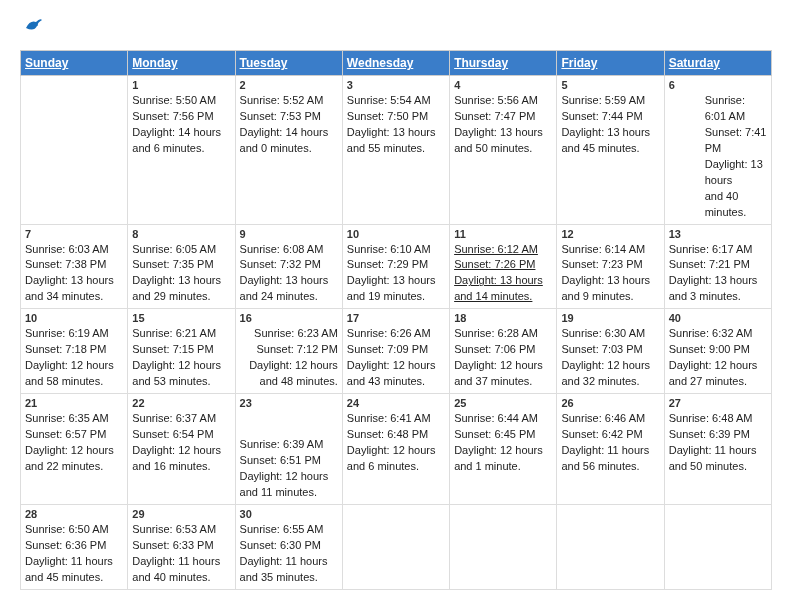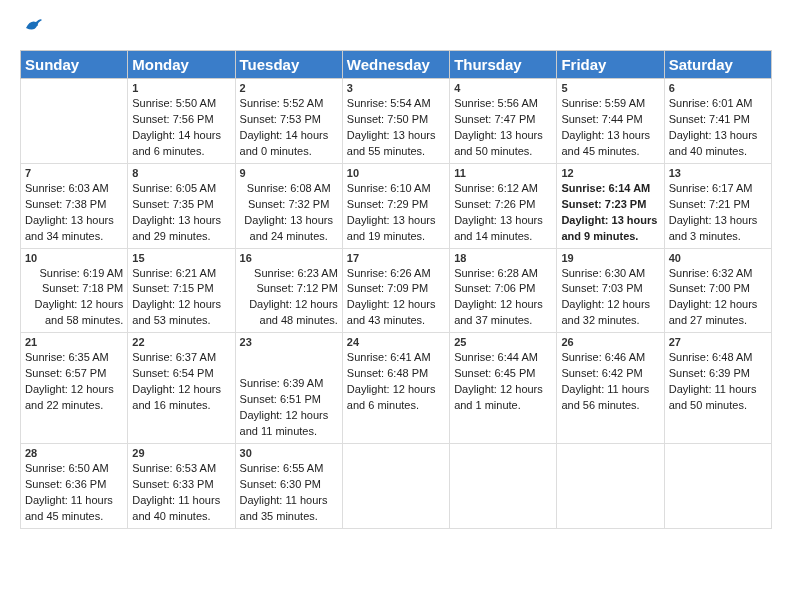--- a/index.html
+++ b/index.html
@@ -60,25 +60,26 @@
       color: #333;
     }
     .calendar {
       width: 100%;
       border-collapse: collapse;
       table-layout: fixed;
     }
     .calendar th {
       background: #3a7dc9;
       color: #fff;
-      font-size: 15px;
+      font-size: 12px;
       font-weight: bold;
       padding: 5px 4px;
       text-align: left;
       border: 1px solid #ccc;
+      text-decoration: underline;
     }
     .calendar td {
       border: 1px solid #ddd;
       vertical-align: top;
       padding: 3px 4px;
       font-size: 9.5px;
       color: #333;
       height: 82px;
     }
     .day-num {
@@ -163,21 +164,21 @@
           </td>
           <td>
             <div class="day-num">5</div>
             <div class="day-info" style="white-space: pre-line;">Sunrise: 5:59 AM
 Sunset: 7:44 PM
 Daylight: 13 hours
 and 45 minutes.</div>
           </td>
           <td>
             <div class="day-num">6</div>
-            <div class="day-info" style="white-space: pre-line;">Sunrise: 6:01 AM
+            <div class="day-info" style="white-space: pre-line; margin-left: 36px;">Sunrise: 6:01 AM
 Sunset: 7:41 PM
 Daylight: 13 hours
 and 40 minutes.</div>
           </td>
         </tr>
         <tr>
           <td>
             <div class="day-num">7</div>
             <div class="day-info" style="white-space: pre-line;">Sunrise: 6:03 AM
 Sunset: 7:38 PM
@@ -186,58 +187,58 @@
           </td>
           <td>
             <div class="day-num">8</div>
             <div class="day-info" style="white-space: pre-line;">Sunrise: 6:05 AM
 Sunset: 7:35 PM
 Daylight: 13 hours
 and 29 minutes.</div>
           </td>
           <td>
             <div class="day-num">9</div>
-            <div class="day-info" style="white-space: pre-line; text-align: center;">Sunrise: 6:08 AM
+            <div class="day-info" style="white-space: pre-line;">Sunrise: 6:08 AM
 Sunset: 7:32 PM
 Daylight: 13 hours
 and 24 minutes.</div>
           </td>
           <td>
             <div class="day-num">10</div>
             <div class="day-info" style="white-space: pre-line;">Sunrise: 6:10 AM
 Sunset: 7:29 PM
 Daylight: 13 hours
 and 19 minutes.</div>
           </td>
           <td>
             <div class="day-num">11</div>
-            <div class="day-info" style="white-space: pre-line;">Sunrise: 6:12 AM
+            <div class="day-info" style="white-space: pre-line; text-decoration: underline;">Sunrise: 6:12 AM
 Sunset: 7:26 PM
 Daylight: 13 hours
 and 14 minutes.</div>
           </td>
           <td>
             <div class="day-num">12</div>
-            <div class="day-info" style="white-space: pre-line; font-weight: bold;">Sunrise: 6:14 AM
+            <div class="day-info" style="white-space: pre-line;">Sunrise: 6:14 AM
 Sunset: 7:23 PM
 Daylight: 13 hours
 and 9 minutes.</div>
           </td>
           <td>
             <div class="day-num">13</div>
             <div class="day-info" style="white-space: pre-line;">Sunrise: 6:17 AM
 Sunset: 7:21 PM
 Daylight: 13 hours
 and 3 minutes.</div>
           </td>
         </tr>
         <tr>
           <td>
             <div class="day-num">10</div>
-            <div class="day-info" style="white-space: pre-line; text-align: right;">Sunrise: 6:19 AM
+            <div class="day-info" style="white-space: pre-line;">Sunrise: 6:19 AM
 Sunset: 7:18 PM
 Daylight: 12 hours
 and 58 minutes.</div>
           </td>
           <td>
             <div class="day-num">15</div>
             <div class="day-info" style="white-space: pre-line;">Sunrise: 6:21 AM
 Sunset: 7:15 PM
 Daylight: 12 hours
 and 53 minutes.</div>
@@ -266,21 +267,21 @@
           <td>
             <div class="day-num">19</div>
             <div class="day-info" style="white-space: pre-line;">Sunrise: 6:30 AM
 Sunset: 7:03 PM
 Daylight: 12 hours
 and 32 minutes.</div>
           </td>
           <td>
             <div class="day-num">40</div>
             <div class="day-info" style="white-space: pre-line;">Sunrise: 6:32 AM
-Sunset: 7:00 PM
+Sunset: 9:00 PM
 Daylight: 12 hours
 and 27 minutes.</div>
           </td>
         </tr>
         <tr>
           <td>
             <div class="day-num">21</div>
             <div class="day-info" style="white-space: pre-line;">Sunrise: 6:35 AM
 Sunset: 6:57 PM
 Daylight: 12 hours

